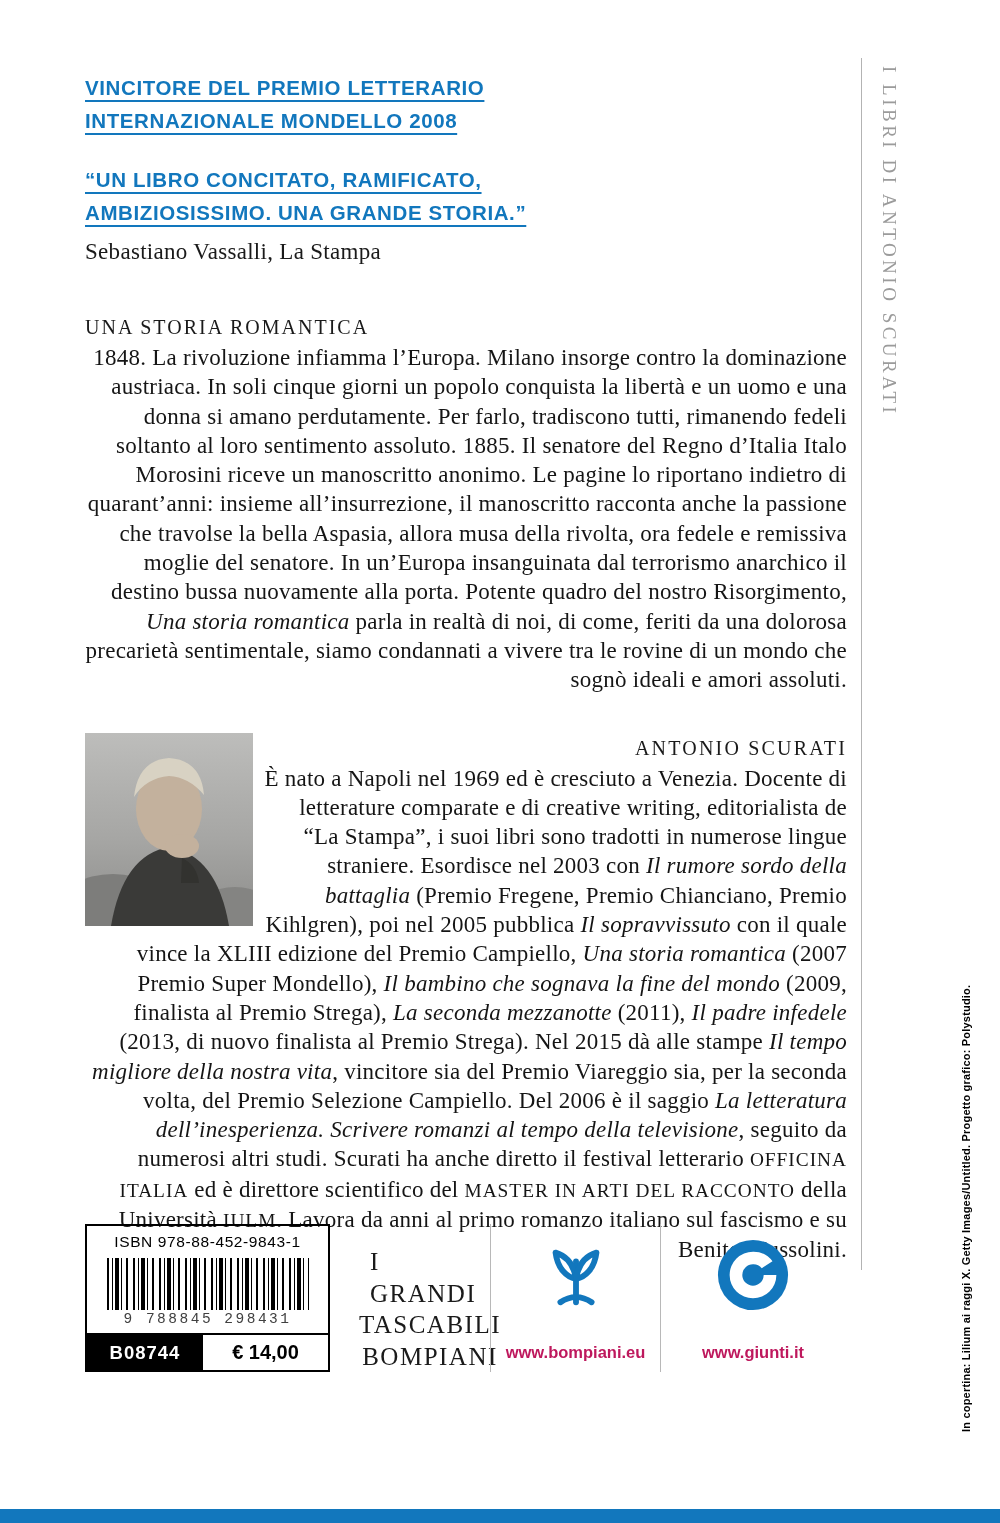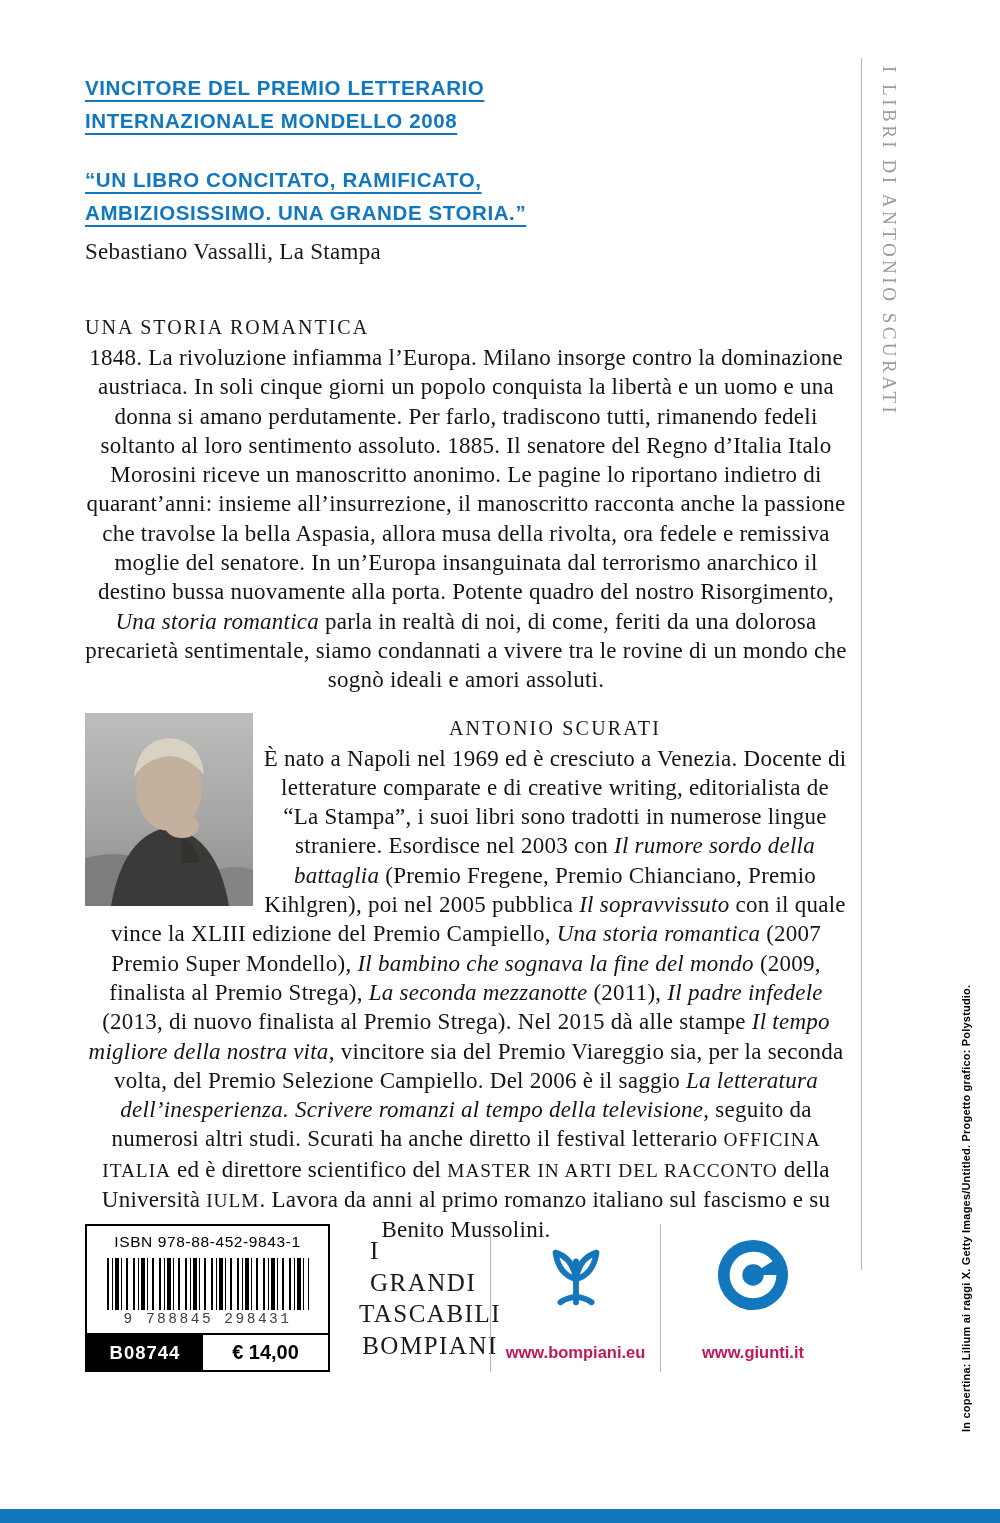--- a/index.html
+++ b/index.html
@@ -14,26 +14,26 @@
   
   .blue-head { margin-top:0; font-family:"Liberation Sans", sans-serif; font-weight:bold;
     color:#1277bd; font-size:20.5px; line-height:33px; letter-spacing:0.6px; }
   .blue-head .ul { text-decoration:underline; text-decoration-thickness:2px; text-underline-offset:5px; }
   .awards { margin-top:70px; }
   .quote { margin-top:26px; }
   .attribution { font-family:"Liberation Serif", serif; font-weight:normal; color:#1a1a1a;
     font-size:23px; letter-spacing:0.3px; margin-top:6px; }
 
   .synopsis-title { margin-top:48px; font-size:20px; letter-spacing:2px; color:#1a1a1a; }
-  .body { font-size:23px; line-height:29.3px; letter-spacing:0.25px; color:#151515; text-align:center; }
+  .body { font-size:23px; line-height:29.3px; letter-spacing:0.25px; color:#151515; text-align:right; }
   .synopsis .body { margin-top:4px; }
   .it { font-style:italic; }
   .sc { font-size:0.84em; letter-spacing:1px; }
 
-  .author { margin-top:18px; }
+  .author { margin-top:38px; }
   .author .photo { float:left; width:168px; height:193px; margin-right:10px; margin-bottom:6px;
     background:#9a9a98; }
   .author .photo svg { display:block; width:168px; height:193px; }
   .author-name { display:block; font-size:20px; letter-spacing:2.2px; color:#1a1a1a; line-height:30px; margin-bottom:1px; }
 
   
   .vrule { position:absolute; left:861px; top:58px; width:1px; height:1212px; background:#b3b3b3; }
   .spine-title { position:absolute; left:878px; top:66px; writing-mode:vertical-rl;
     font-family:"Liberation Serif", serif; font-size:19px; letter-spacing:3.5px; color:#9b9b9b; white-space:nowrap; }
   .credits { position:absolute; left:960px; top:1432px; transform-origin:0 0; transform:rotate(-90deg);
@@ -50,21 +50,21 @@
       #000 0 2px, #fff 2px 5px, #000 5px 6px, #fff 6px 8px,
       #000 8px 12px, #fff 12px 14px, #000 14px 15px, #fff 15px 19px,
       #000 19px 21px, #fff 21px 26px); }
   .digits { font-family:Liberation Mono, monospace; font-size:14.5px; letter-spacing:2.5px; margin-top:1px; color:#404040; }
   .price-row { display:flex; border:2px solid #000; border-top:none; height:37px; }
   .code-cell { background:#000000; color:#fff; width:116px; display:flex; align-items:center; justify-content:center;
     font-family:"Liberation Sans", sans-serif; font-weight:bold; font-size:18.5px; letter-spacing:1px; }
   .price-cell { flex:1; display:flex; align-items:center; justify-content:center;
     font-family:"Liberation Sans", sans-serif; font-weight:bold; font-size:20px; color:#000; }
 
-  .f-series { width:160px; display:flex; flex-direction:column; justify-content:center; align-items:center;
+  .f-series { width:160px; display:flex; flex-direction:column; justify-content:flex-end; align-items:center;
     font-family:"Liberation Serif", serif; font-size:25px; letter-spacing:1.5px; line-height:31.5px; color:#1a1a1a;padding-left:40px; }
   .f-logo { display:flex; flex-direction:column; align-items:center; padding-top:14px; border-left:1px solid #b8b8b8; }
   .f-logo.bompiani { width:170px; }
   .f-logo.giunti { width:185px; }
   .f-logo svg { width:74px; height:74px; }
   .logo-url { margin-top:auto; margin-bottom:10px; font-family:"Liberation Sans", sans-serif;
     font-weight:bold; font-size:16.5px; color:#be185d; }
 
   .bottom-bar { position:absolute; left:0; top:1509px; width:1000px; height:14px; background:#1277bd; }
 </style>

